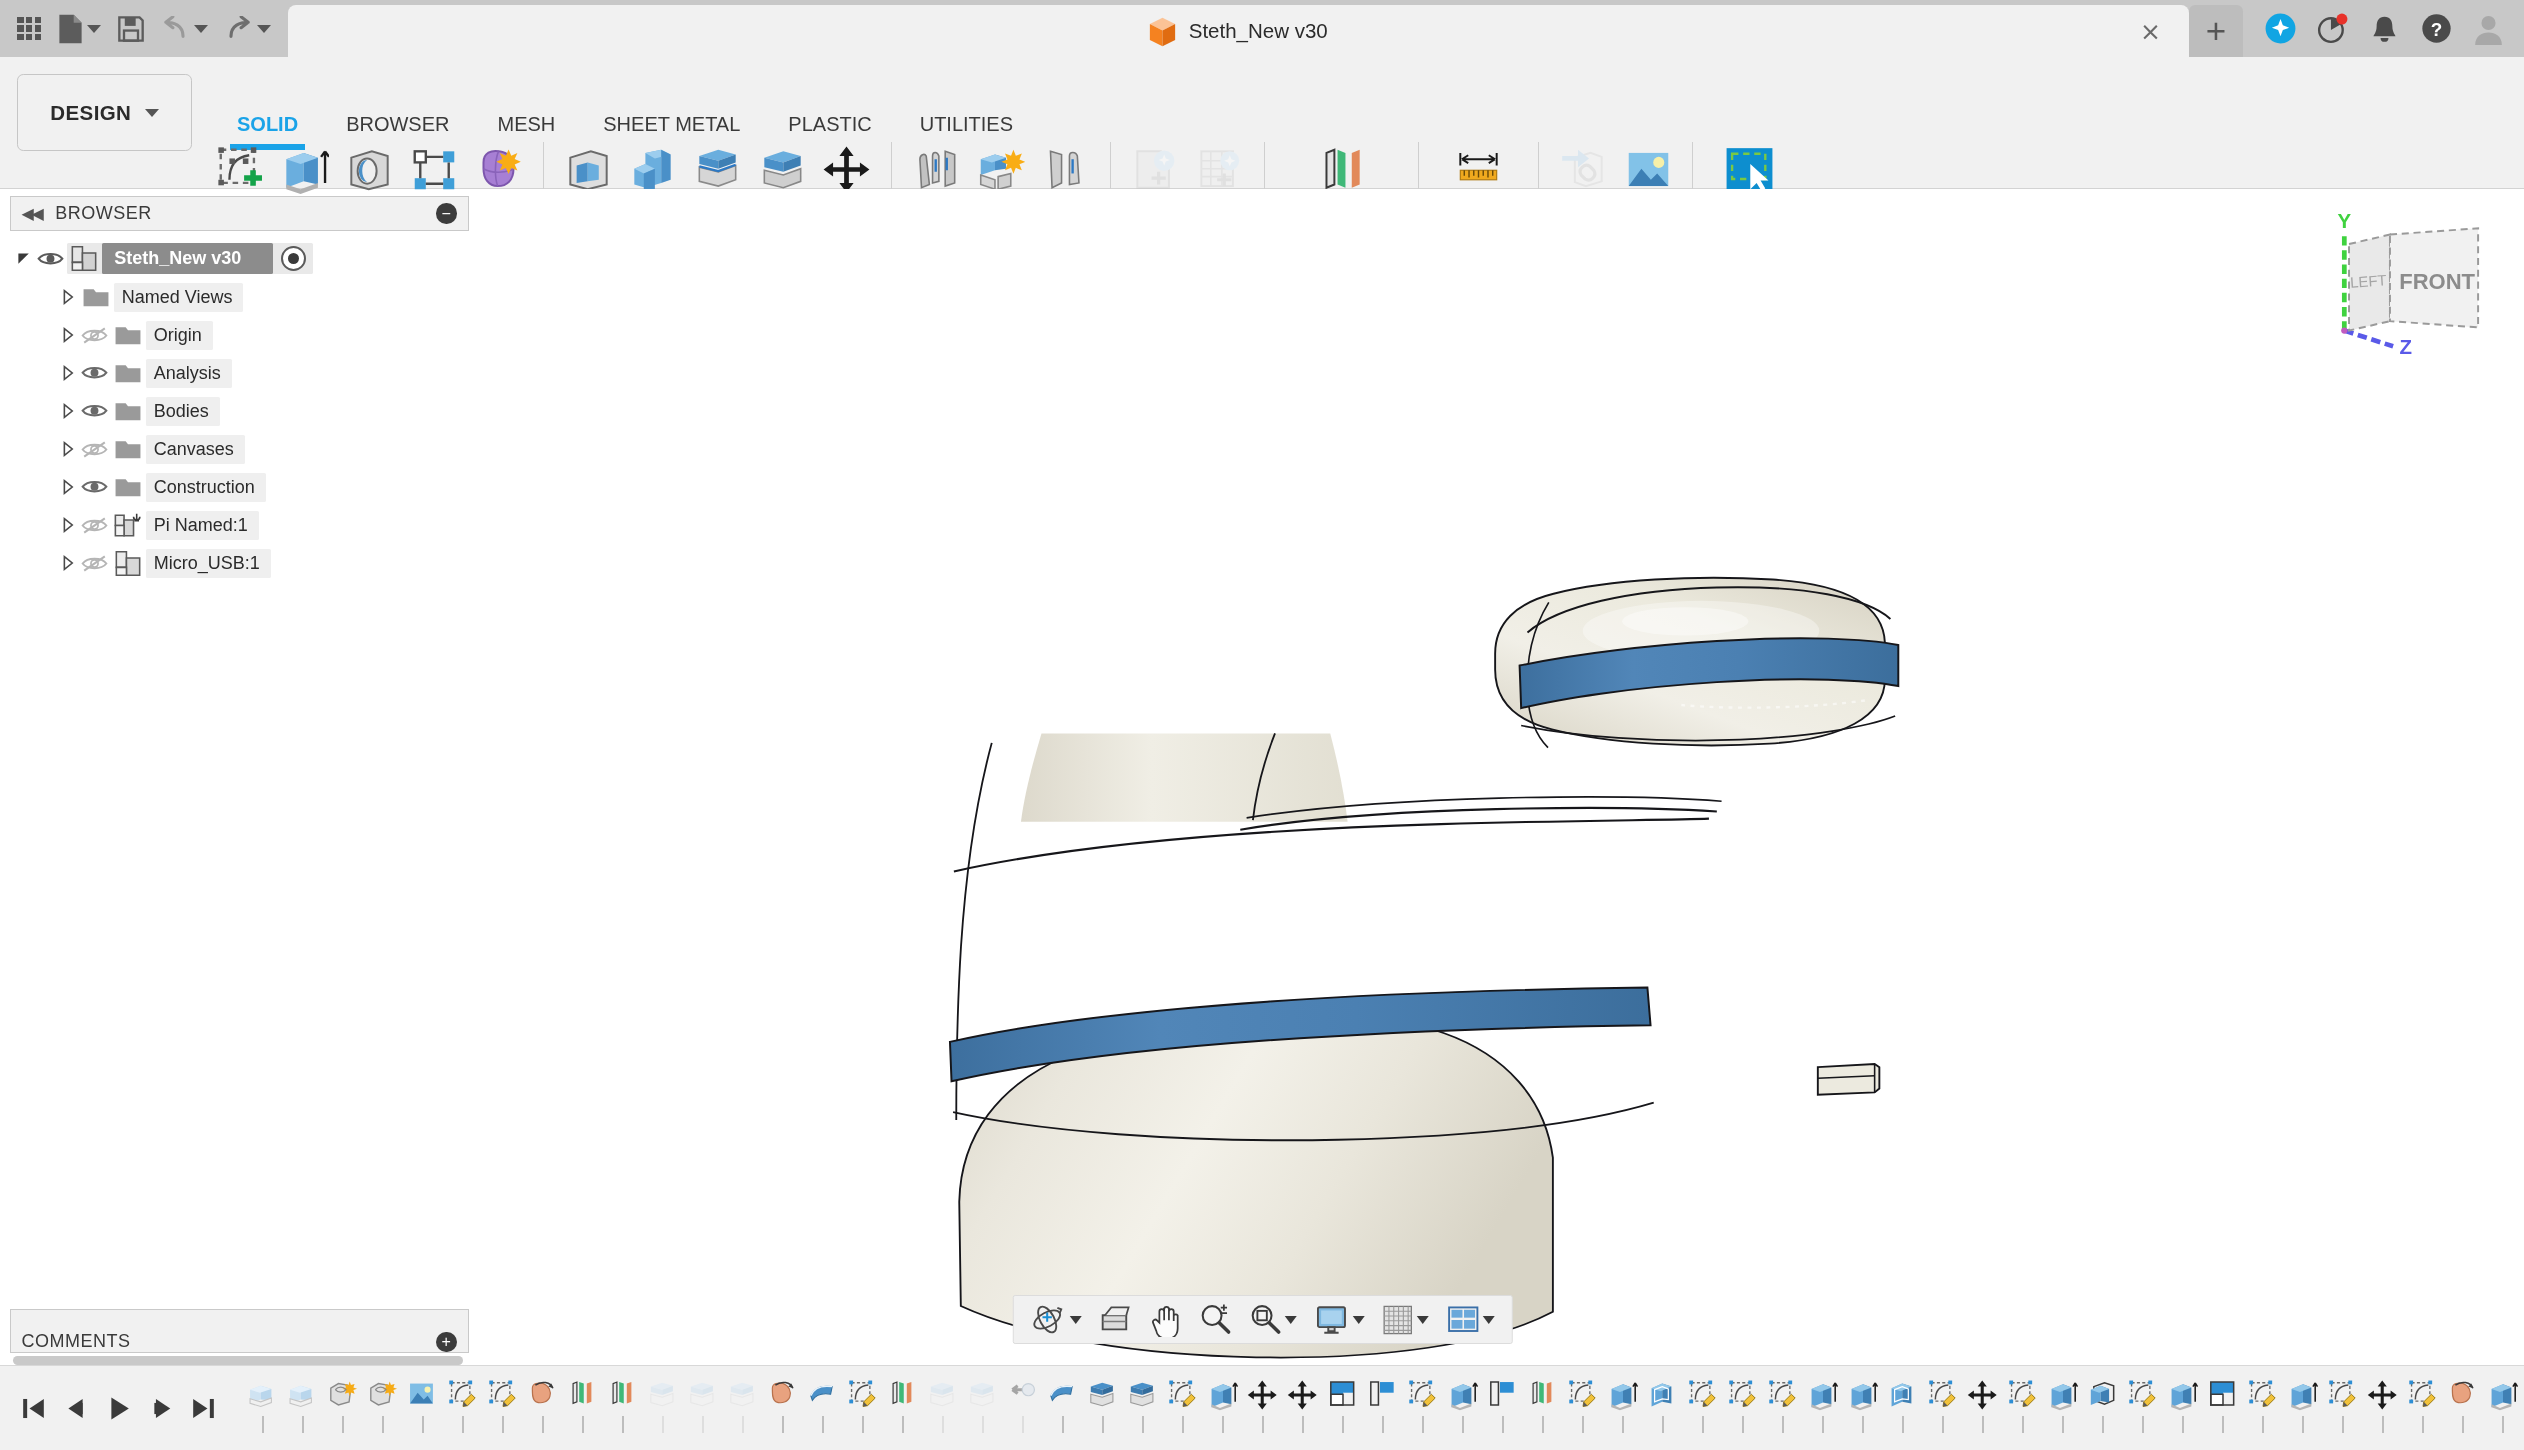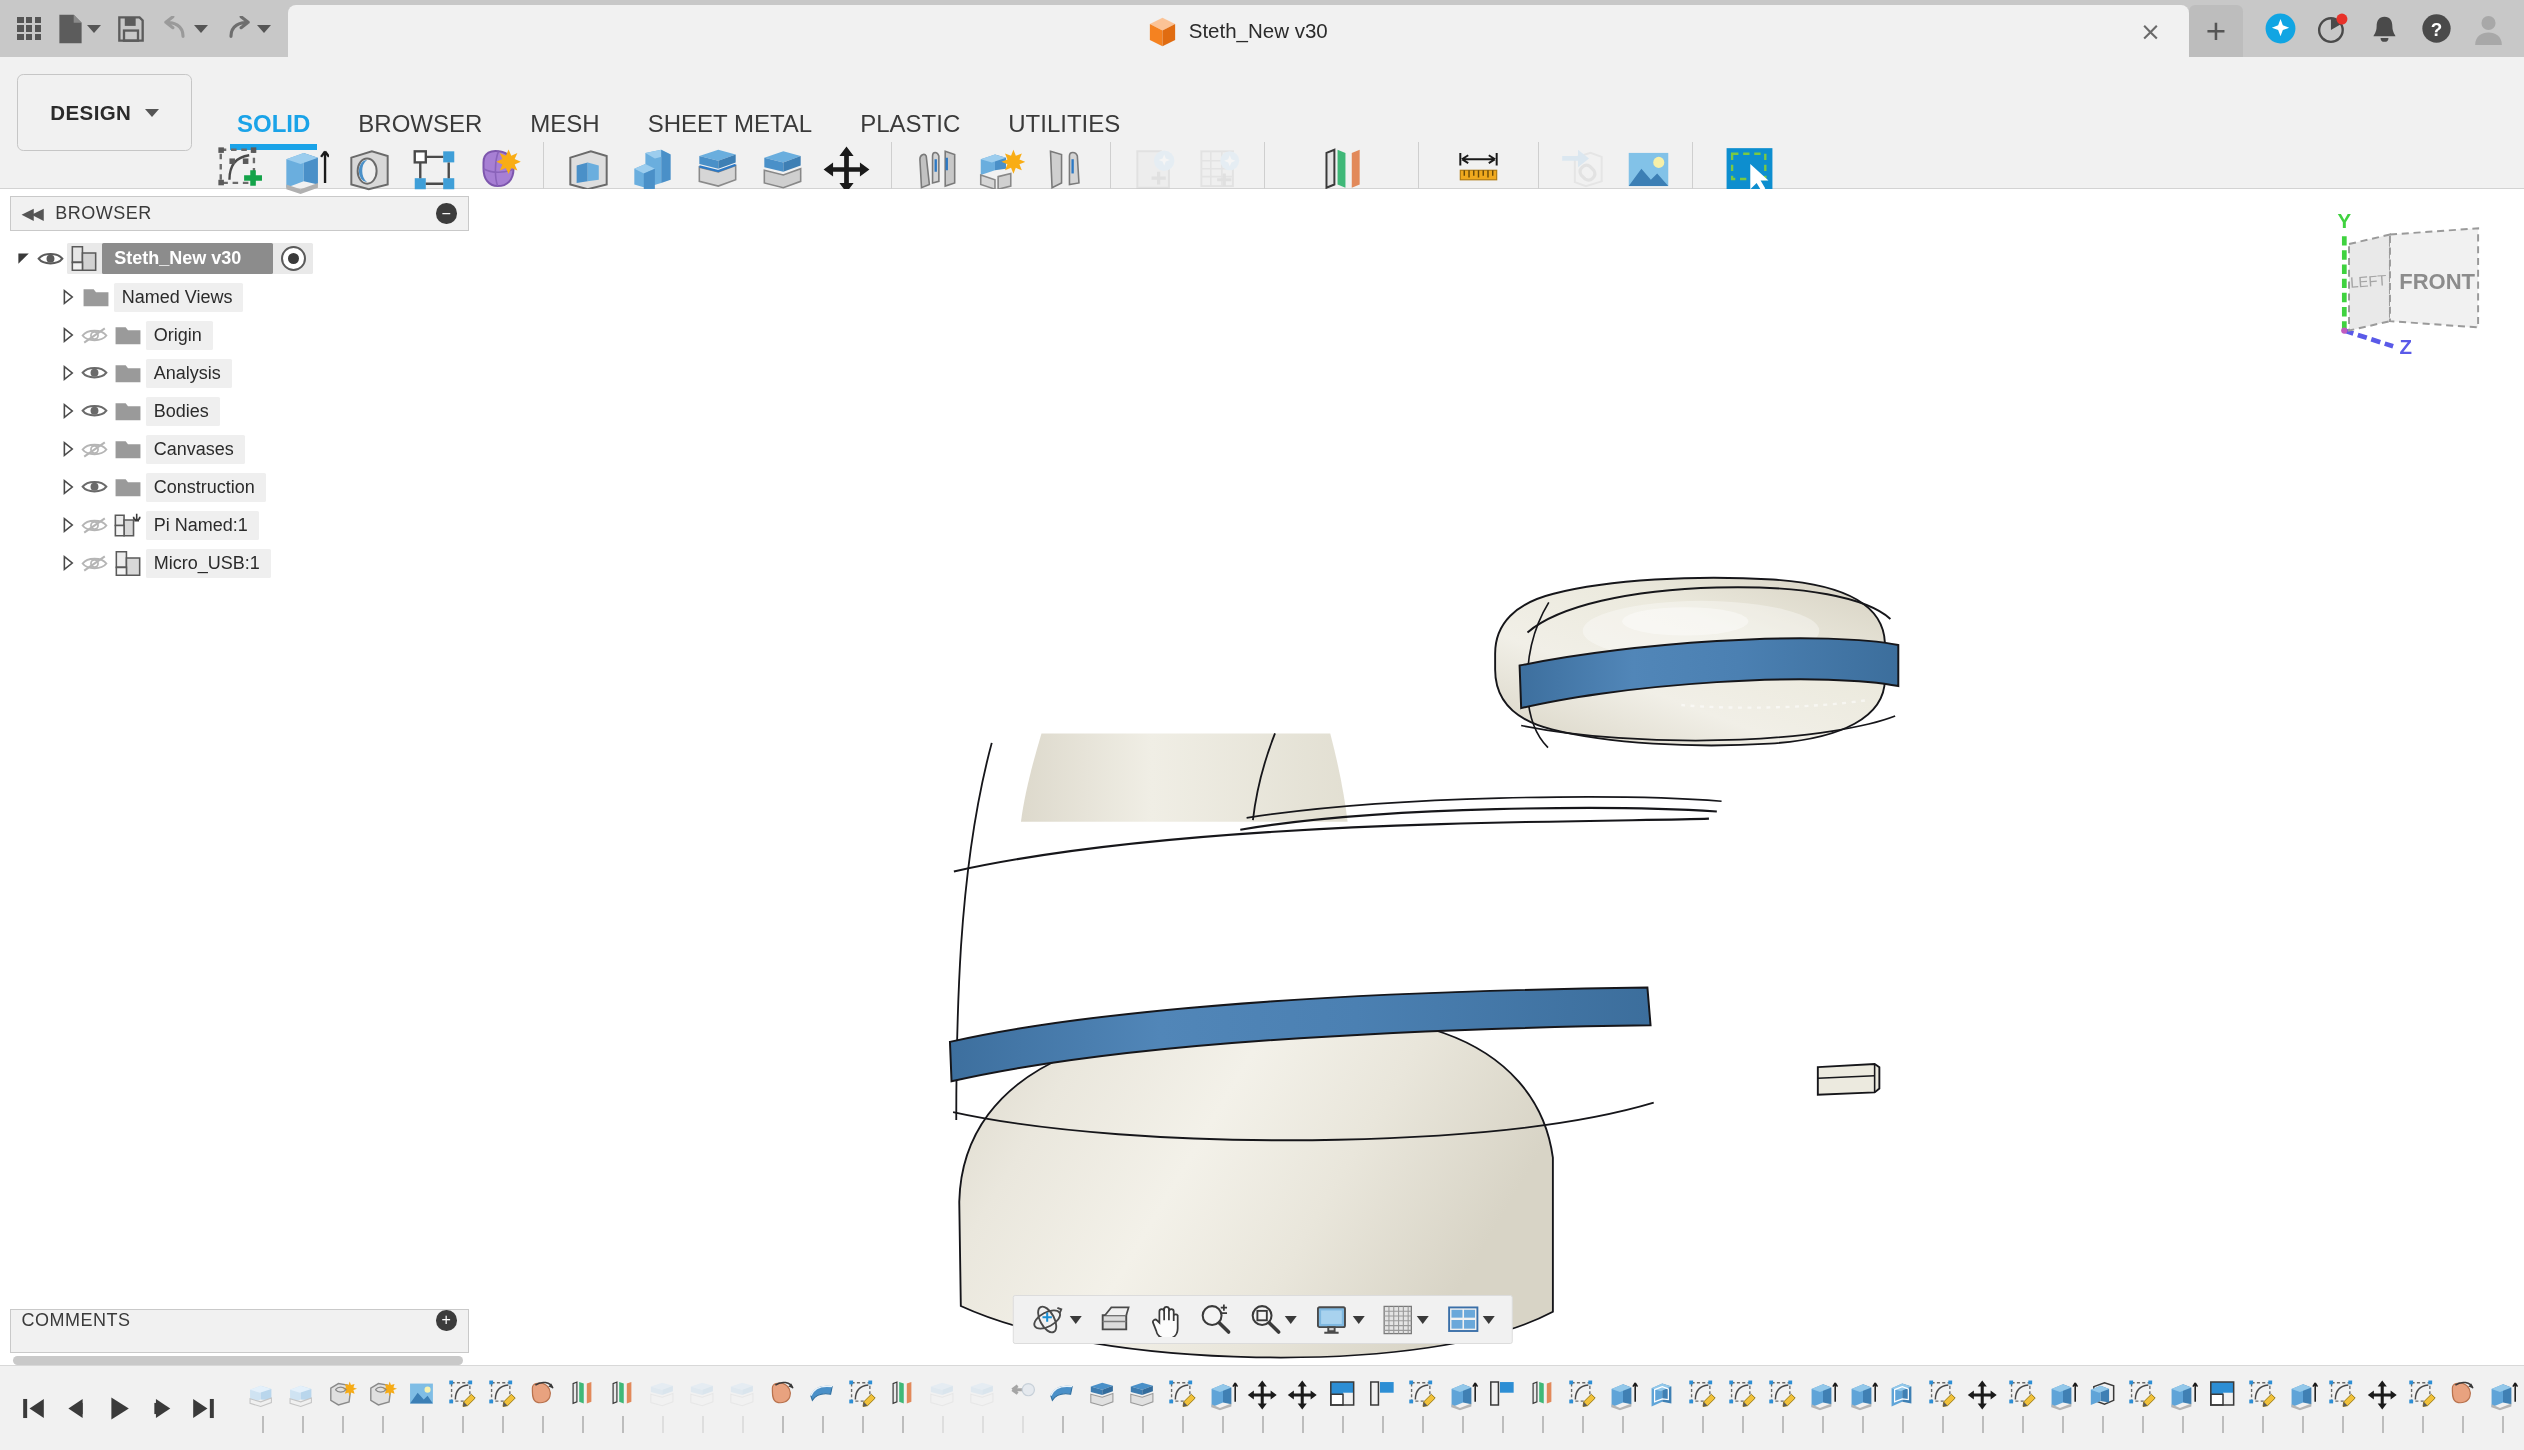--- a/index.html
+++ b/index.html
@@ -64,21 +64,21 @@
   .design-btn {
     position: absolute; left: 17.4px; top: 17.4px; width: 175px; height: 77px;
     border: 0.8px solid #c6c6c6; border-radius: 6.3px; background: #f1f1f1;
     display: flex; align-items: center; justify-content: center; gap: 11px;
     cursor: pointer;
   }
   .design-btn span { font-size: 20.5px; font-weight: bold; color: #2b2b2b; letter-spacing: 0.4px; }
 
   .tabs { position: absolute; left: 213px; top: 49px; display: flex; gap: 0; }
   .tab {
-    padding: 0 24px; font-size: 24px; color: #3a3a3a; cursor: pointer;
+    padding: 0 24px; font-size: 20px; color: #3a3a3a; cursor: pointer;
     height: 36px; display: flex; align-items: center; position: relative;
   }
   .tab.active { color: #1aa3e8; font-weight: bold; }
   .tab.active::after {
     content: ''; position: absolute; left: 17.4px; right: 17.4px; bottom: -8px;
     height: 6.3px; background: #1aa3e8;
   }
 
   .groups { position: absolute; left: 202px; top: 82px; display: flex; align-items: flex-start; }
   .group { display: flex; flex-direction: column; align-items: center; position: relative; padding: 0 8px; }
@@ -127,21 +127,21 @@
   .indent-1 { padding-left: 44px; }
 
   
   .canvas { position: absolute; left: 470px; top: 189px; right: 0; bottom: 87px; background: #fff; }
   .viewcube { position: absolute; right: 17.4px; top: 17.4px; width: 181px; height: 150px; }
 
   
   .comments {
     position: absolute; left: 9.5px; bottom: 97px; width: 459px; height: 44px;
     background: #f1f1f1; border: 0.8px solid #c9c9c9;
-    display: flex; align-items: flex-start; padding: 0 11px;
+    display: flex; align-items: flex-end; padding: 0 11px;
   }
   .comments .ttl { flex: 1; font-size: 18px; color: #3a3a3a; letter-spacing: 0.5px; }
 
   
   .navbar {
     position: absolute; left: 50%; transform: translateX(-50%); bottom: 106px;
     height: 49px; background: #f1f1f1; border: 0.8px solid #dcdcdc; border-radius: 2.4px;
     display: flex; align-items: center; padding: 0 11px; gap: 4.7px;
   }
   .nav-item { display: flex; align-items: center; gap: 3.2px; padding: 0 6.3px; height: 41px; cursor: pointer; }

